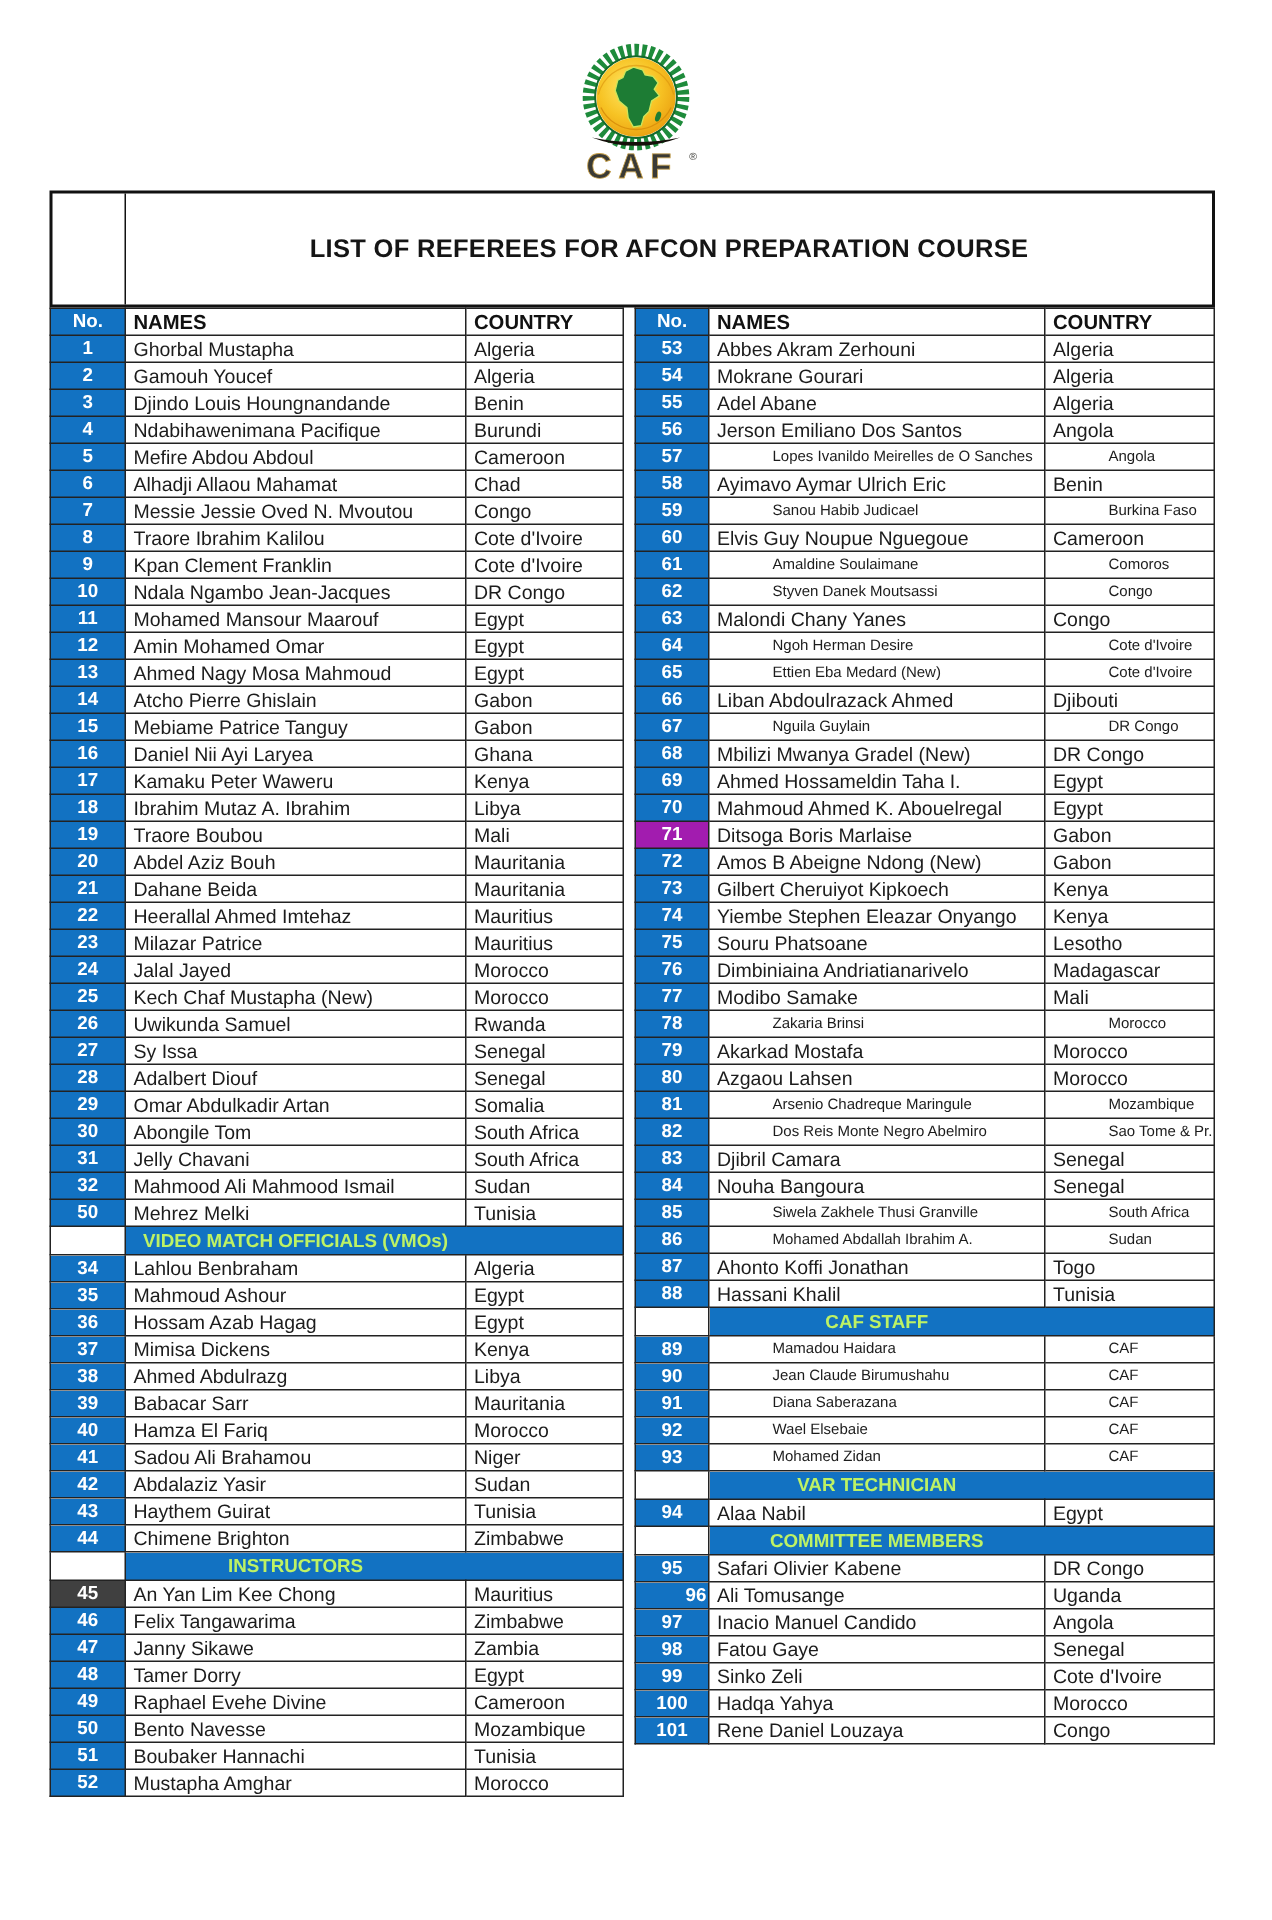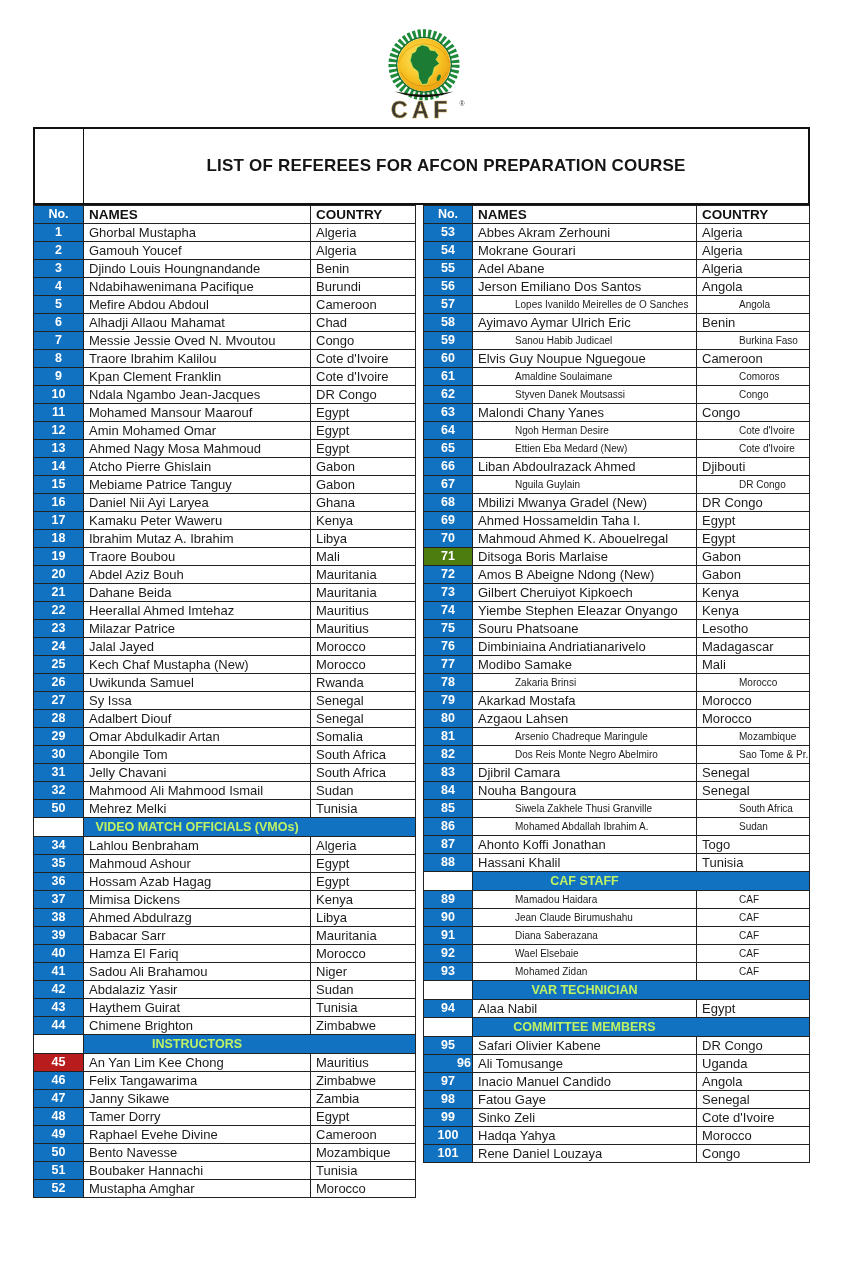--- a/index.html
+++ b/index.html
@@ -319,21 +319,21 @@
           <tr>
             <td class="num" style="background: rgb(18, 114, 194);">44</td>
             <td class="">Chimene Brighton</td>
             <td class="">Zimbabwe</td>
           </tr>
           <tr>
             <td class="empty-no"></td>
             <td colspan="2" class="sec" style="background: rgb(18, 114, 194);"><div class="sec-inner" style="width: 226px;">INSTRUCTORS</div></td>
           </tr>
           <tr>
-            <td class="num" style="background: #b91c1c;">45</td>
+            <td class="num" style="background: #404040;">45</td>
             <td class="">An Yan Lim Kee Chong</td>
             <td class="">Mauritius</td>
           </tr>
           <tr>
             <td class="num" style="background: rgb(18, 114, 194);">46</td>
             <td class="">Felix Tangawarima</td>
             <td class="">Zimbabwe</td>
           </tr>
           <tr>
             <td class="num" style="background: rgb(18, 114, 194);">47</td>
@@ -468,21 +468,21 @@
             <td class="num" style="background: rgb(18, 114, 194);">69</td>
             <td class="">Ahmed Hossameldin Taha I.</td>
             <td class="">Egypt</td>
           </tr>
           <tr>
             <td class="num" style="background: rgb(18, 114, 194);">70</td>
             <td class="">Mahmoud Ahmed K. Abouelregal</td>
             <td class="">Egypt</td>
           </tr>
           <tr>
-            <td class="num" style="background: #4d7c0f;">71</td>
+            <td class="num" style="background: #a21caf;">71</td>
             <td class="">Ditsoga Boris Marlaise</td>
             <td class="">Gabon</td>
           </tr>
           <tr>
             <td class="num" style="background: rgb(18, 114, 194);">72</td>
             <td class="">Amos B Abeigne Ndong (New)</td>
             <td class="">Gabon</td>
           </tr>
           <tr>
             <td class="num" style="background: rgb(18, 114, 194);">73</td>

